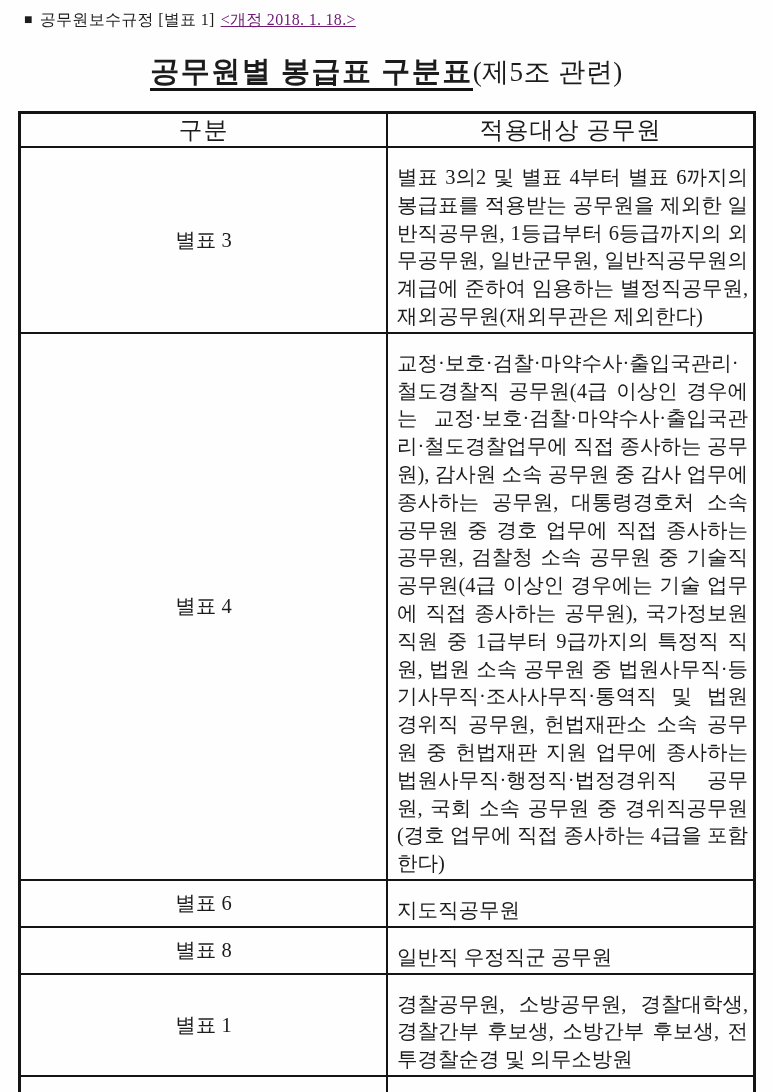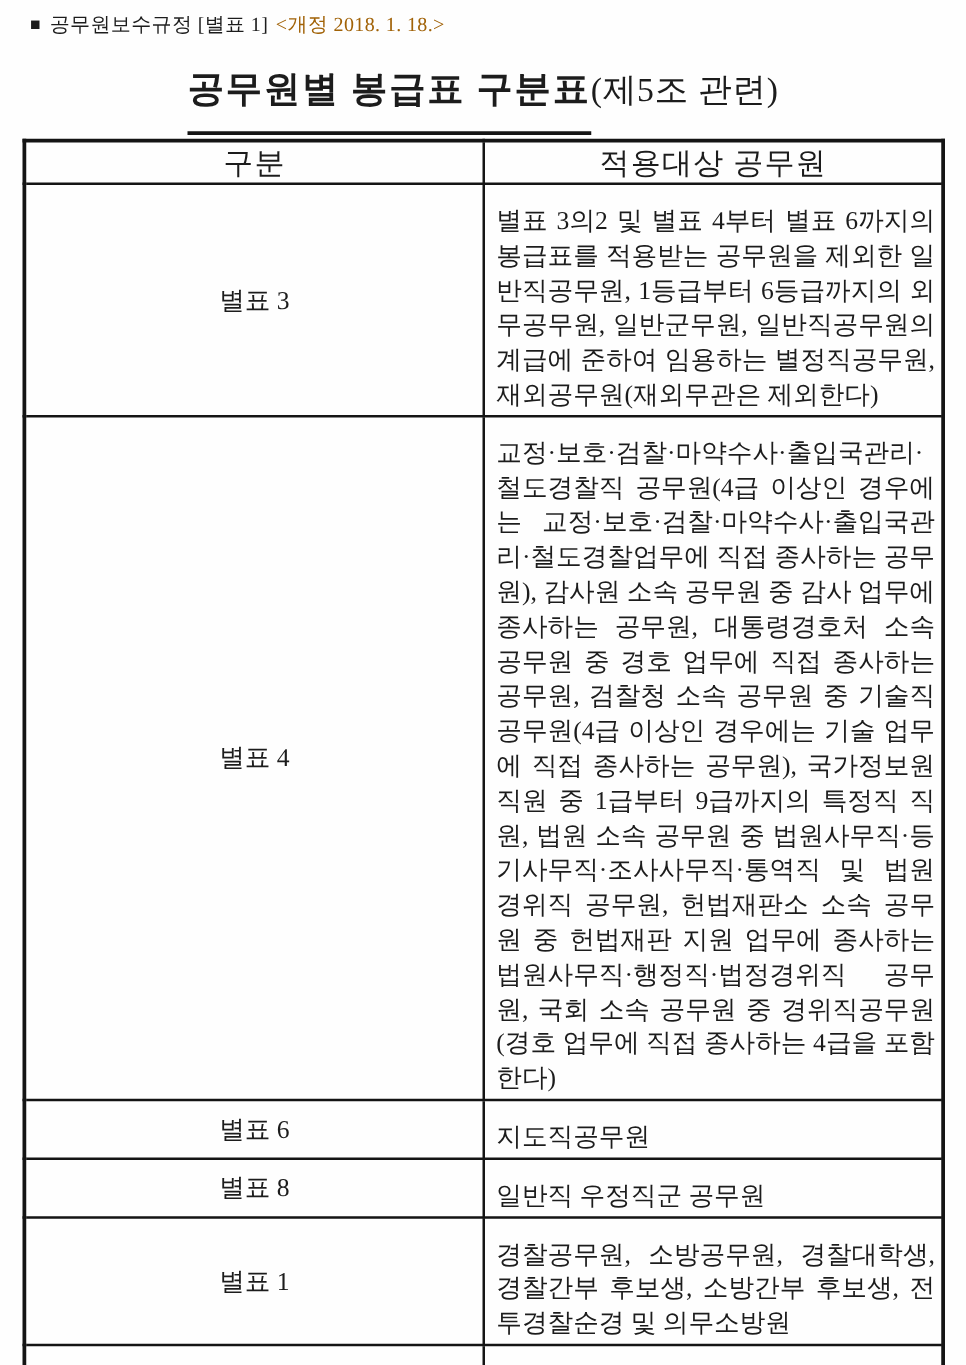--- a/index.html
+++ b/index.html
@@ -30,21 +30,21 @@
     top: 52px; left: 0;
     width: 773px;
     text-align: center;
     white-space: nowrap;
   }
   .doc-title .main {
     font-size: 29px;
     font-weight: bold;
     letter-spacing: 1.5px;
     border-bottom: 3px solid #141414;
-    padding-bottom: 17px;
+    padding-bottom: 1px;
   }
   .doc-title .sub {
     font-size: 27px;
     letter-spacing: 0.5px;
   }
   table.salary-table {
     position: absolute;
     top: 111px; left: 18px;
     width: 738px;
     border-collapse: collapse;
@@ -77,21 +77,21 @@
     text-justify: inter-character;
     word-break: break-all;
     padding: 16px 5px 1px 9px;
     vertical-align: middle;
   }
 </style>
 </head>
 <body style="background: rgb(254, 254, 254); color: rgb(28, 28, 28);">
 
 <div class="doc-header">
-  <span class="bullet">■</span><span>공무원보수규정 [별표 1]</span><span class="rev" style="color: #a16207;">&lt;개정 2018. 1. 18.&gt;</span>
+  <span class="bullet">■</span><span>공무원보수규정 [별표 1]</span><span class="rev" style="color: #701a75; text-decoration: underline;">&lt;개정 2018. 1. 18.&gt;</span>
 </div>
 
 <div class="doc-title">
   <span class="main">공무원별 봉급표 구분표</span><span class="sub">(제5조 관련)</span>
 </div>
 
 <table class="salary-table">
   <thead>
     <tr>
       <th class="cat-h">구분</th>

